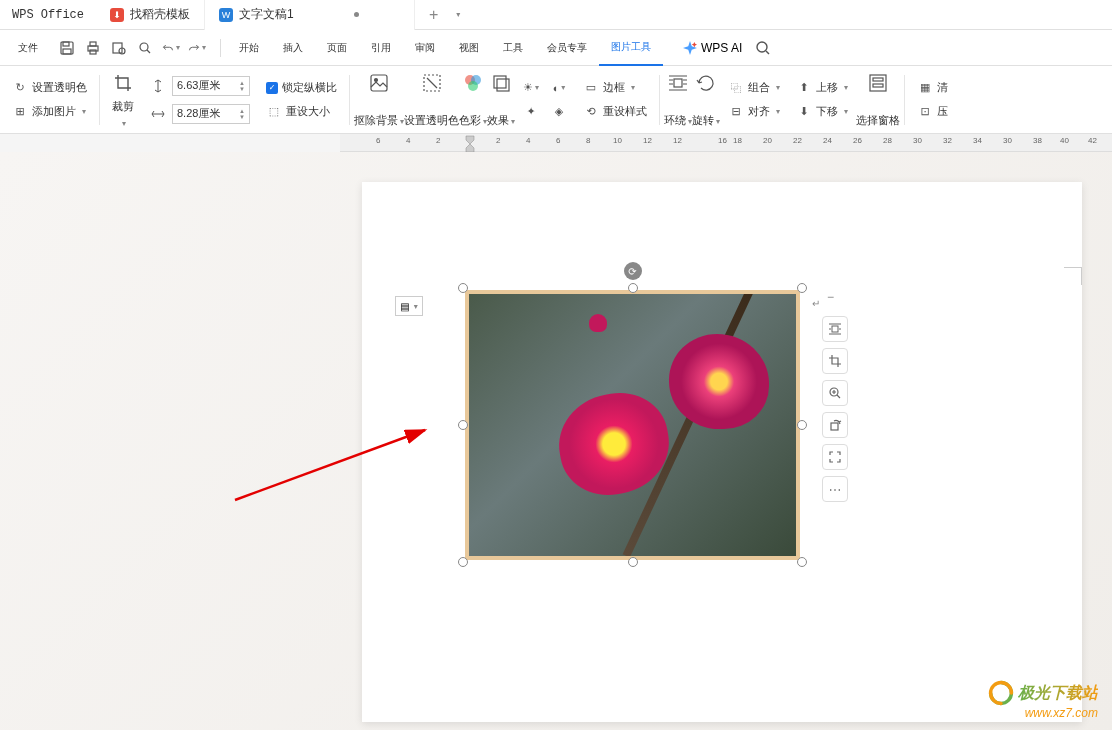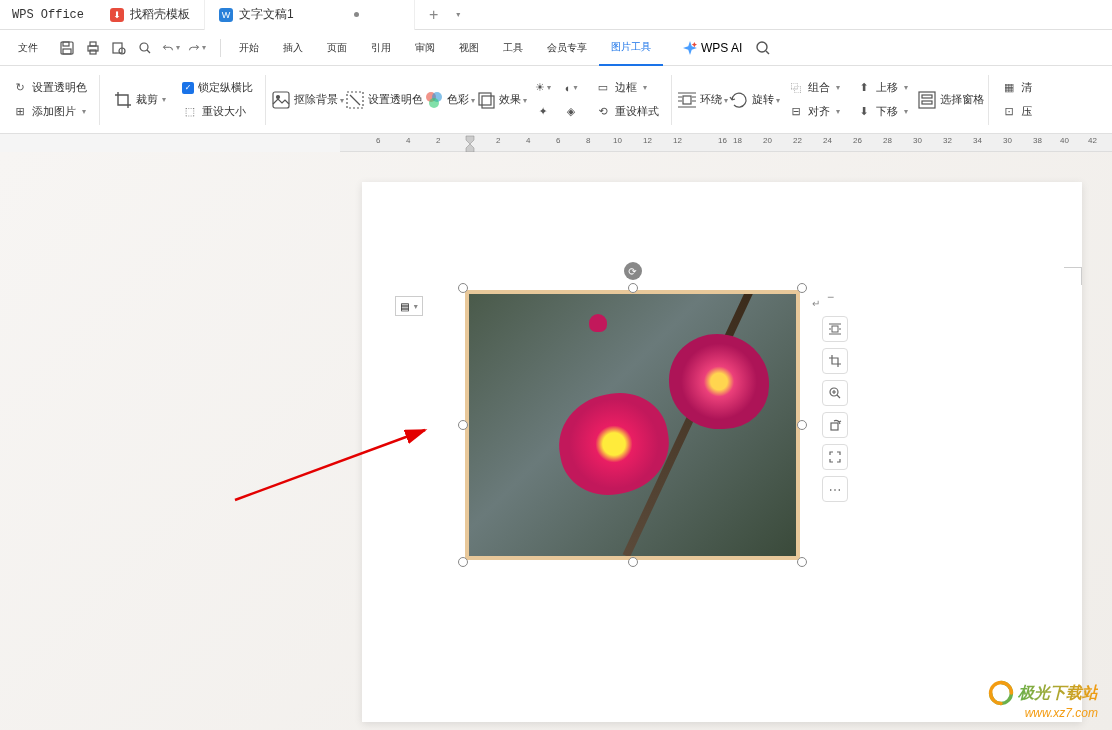--- a/index.html
+++ b/index.html
@@ -23,21 +23,21 @@
 .menubar .sep { width: 1px; height: 18px; background: #ddd; margin: 0 6px; }
 .menubar .wps-ai { display: flex; align-items: center; gap: 4px; font-size: 12px; margin-left: 20px; }
 .menubar .wps-ai-icon { width: 14px; height: 14px; }
 .menubar .search-icon { margin-left: 12px; }
 
 
 .ribbon { height: 68px; background: #fff; display: flex; align-items: center; padding: 0 4px; border-bottom: 1px solid #e0e0e0; font-size: 11px; color: #333; }
 .ribbon-group { display: flex; flex-direction: column; padding: 0 8px; gap: 8px; height: 100%; justify-content: center; }
 .ribbon-row { display: flex; align-items: center; gap: 6px; }
 .ribbon-btn { display: flex; align-items: center; gap: 4px; cursor: pointer; white-space: nowrap; }
-.ribbon-btn.col { flex-direction: row; gap: 2px; text-align: center; justify-content: space-between; height: 56px; }
+.ribbon-btn.col { flex-direction: column; gap: 2px; text-align: center; justify-content: space-between; height: 56px; }
 .ribbon-icon { width: 16px; height: 16px; color: #555; display: inline-flex; align-items: center; justify-content: center; }
 .ribbon-icon.lg { width: 22px; height: 22px; }
 .ribbon-sep { width: 1px; height: 50px; background: #e5e5e5; margin: 0 4px; }
 .dim-input { width: 78px; height: 20px; border: 1px solid #ccc; font-size: 11px; padding: 0 4px; display: flex; align-items: center; justify-content: space-between; }
 .dim-input .spin { display: flex; flex-direction: column; font-size: 6px; color: #888; line-height: 6px; }
 .checkbox { width: 12px; height: 12px; background: #1a73e8; border-radius: 2px; display: inline-flex; align-items: center; justify-content: center; color: #fff; font-size: 8px; }
 .chevron { font-size: 8px; color: #888; margin-left: 2px; }
 
 
 .ruler { height: 18px; background: #f0f0f0; position: relative; margin-left: 340px; border-bottom: 1px solid #ddd; font-size: 8px; color: #666; display: flex; align-items: center; }
@@ -184,20 +184,44 @@
   <div class="ribbon-sep"></div>
   <div class="ribbon-group">
     <div class="ribbon-btn col">
       <span class="ribbon-icon lg">
           <svg width="20" height="20" viewBox="0 0 20 20" fill="none" stroke="#555" stroke-width="1.4">
             <path d="M5 2v13h13M2 5h13v13"></path>
           </svg>
         </span>
       <span>裁剪</span>
         <span class="chevron">▾</span>
+    </div>
+  </div>
+  <div class="ribbon-group">
+    <div class="ribbon-row">
+      <span class="ribbon-icon">
+          <svg width="14" height="14" viewBox="0 0 14 14" fill="none" stroke="#555">
+            <path d="M7 1v12M4 3l3-2 3 2M4 11l3 2 3-2"></path>
+          </svg>
+        </span>
+      <div class="dim-input">
+          <span>6.63厘米</span>
+          <span class="spin">▲<br>▼</span>
+        </div>
+    </div>
+    <div class="ribbon-row">
+      <span class="ribbon-icon">
+          <svg width="14" height="14" viewBox="0 0 14 14" fill="none" stroke="#555">
+            <path d="M1 7h12M3 4l-2 3 2 3M11 4l2 3-2 3"></path>
+          </svg>
+        </span>
+      <div class="dim-input">
+          <span>8.28厘米</span>
+          <span class="spin">▲<br>▼</span>
+        </div>
     </div>
   </div>
   <div class="ribbon-group">
     <div class="ribbon-row">
       <span class="ribbon-btn">
         <span class="checkbox">✓</span>
         <span>锁定纵横比</span>
       </span>
     </div>
     <div class="ribbon-row">

